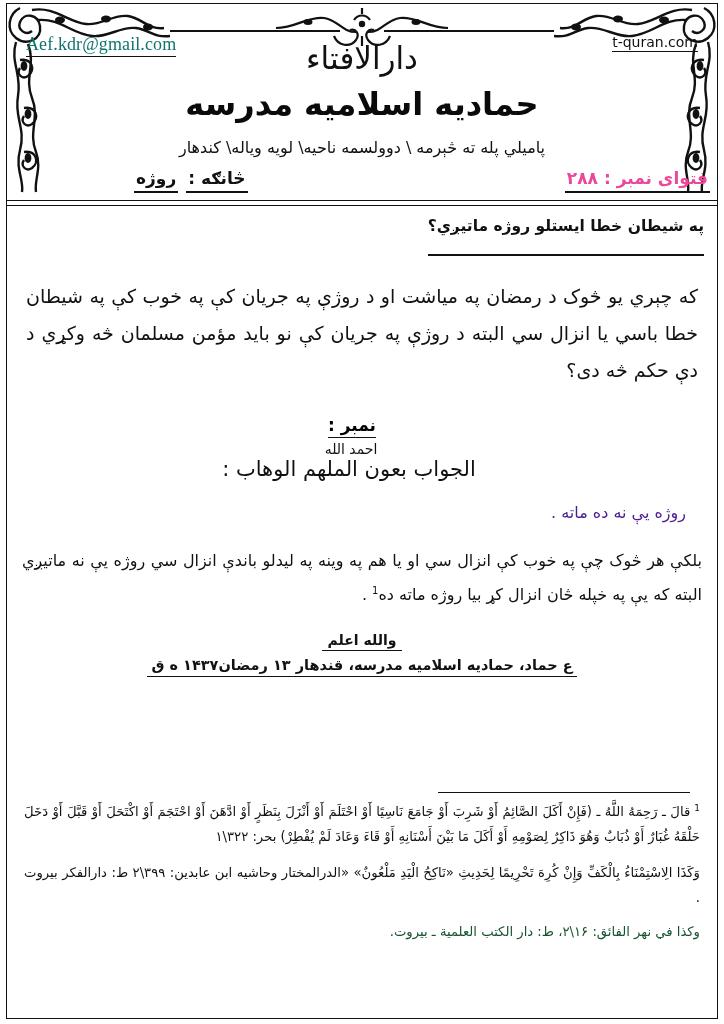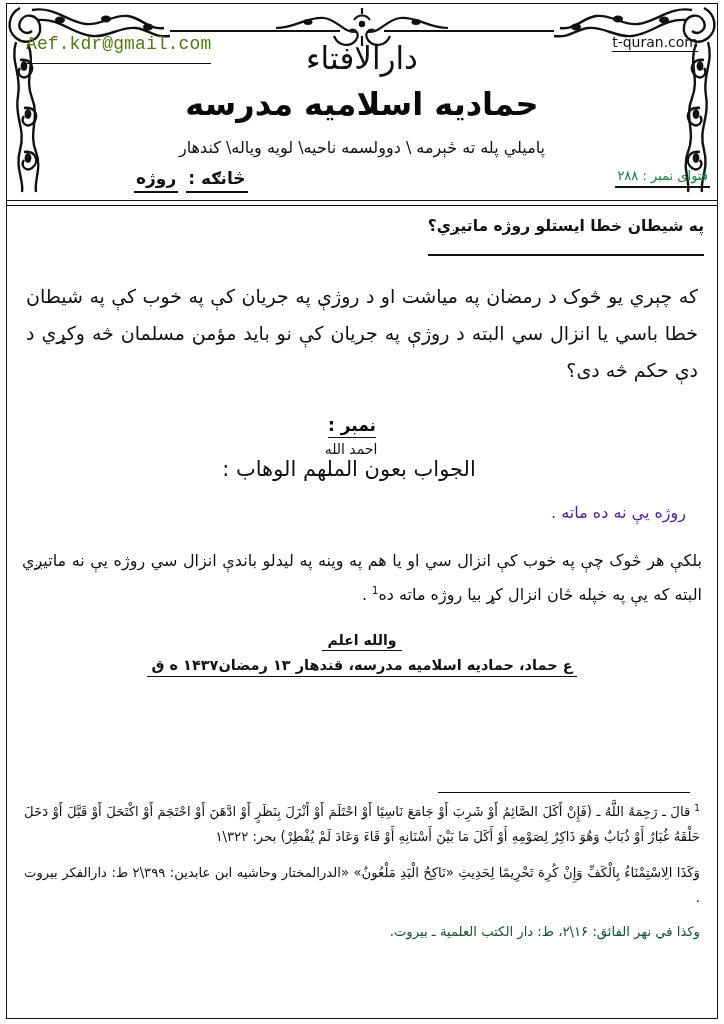--- a/index.html
+++ b/index.html
@@ -72,25 +72,25 @@
     transform: translateX(-50%);
     width: 180px;
     height: 46px;
   }
 
   
   .email {
     position: absolute;
     left: 26px;
     top: 34px;
-    font-family: Liberation Mono, monospace;
+    font-family: Liberation Serif, serif;
     font-size: 18px;
-    color: #4d7c0f;
+    color: #0f766e;
     border-bottom: 1.3px solid #111;
-    padding-bottom: 9px;
+    padding-bottom: 1px;
     letter-spacing: 0.1px;
   }
   .website {
     position: absolute;
     right: 26px;
     top: 34px;
     font-family: "DejaVu Sans", sans-serif;
     font-size: 14px;
     color: #111;
     border-bottom: 1.3px solid #111;
@@ -140,23 +140,23 @@
     top: 168px;
     height: 30px;
     direction: rtl;
     display: flex;
     align-items: flex-start;
     justify-content: flex-start;
     gap: 0;
   }
   .fatwa-no {
     font-family: "DejaVu Sans", sans-serif;
-    font-weight: normal;
-    font-size: 13px;
-    color: #15803d;
+    font-weight: bold;
+    font-size: 17px;
+    color: #ec4899;
     border-bottom: 2.2px solid #111;
     padding: 0 2px 3px 2px;
     direction: rtl;
     white-space: nowrap;
   }
   .spacer-mid { flex: 1 1 auto; }
   .cat-wrap {
     direction: rtl;
     white-space: nowrap;
     display: flex;

